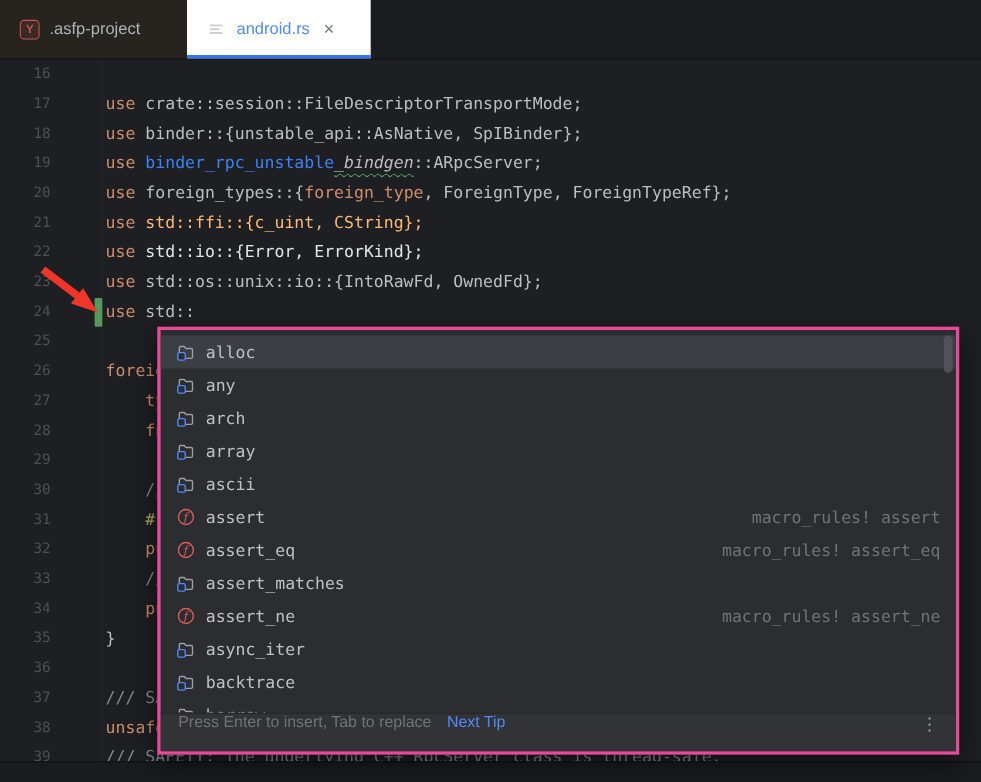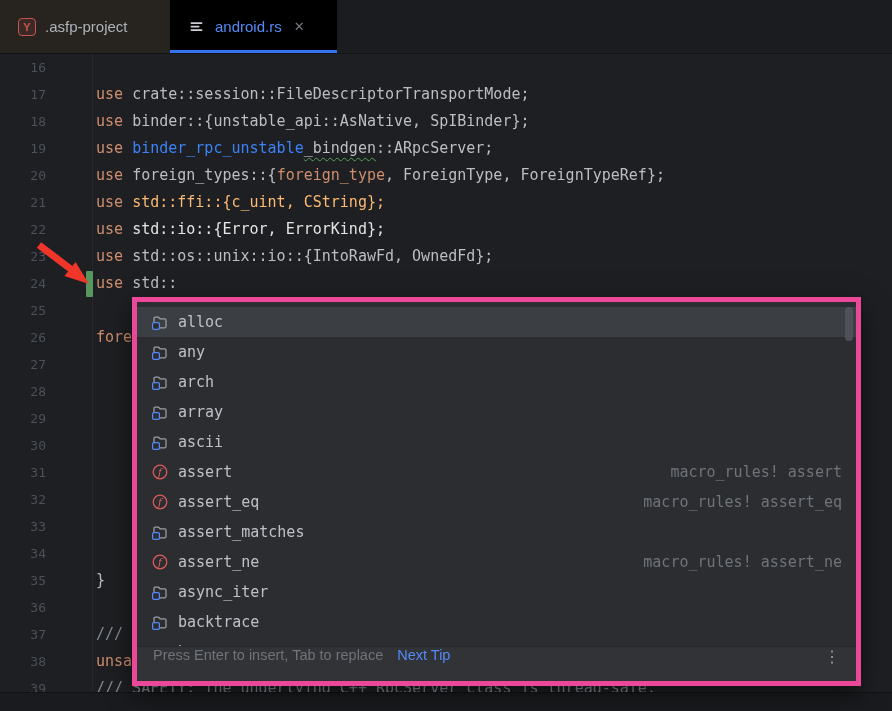--- a/index.html
+++ b/index.html
@@ -5,41 +5,41 @@
   html,body{margin:0;padding:0;background:#111;}
   .app{position:relative;width:892px;height:711px;background:#1E1F22;overflow:hidden;
        font-family:"DejaVu Sans Mono",monospace;-webkit-font-smoothing:antialiased;}
 
   
   .tabbar{position:absolute;top:0;left:0;right:0;height:53px;background:#1B1C1F;
           border-bottom:1px solid #131416;display:flex;z-index:10;}
   .tab{display:flex;align-items:center;height:100%;box-sizing:border-box;
        font-family:"Liberation Sans",sans-serif;font-size:15px;cursor:default;position:relative;}
   .tab-1{width:170px;background:#27241F;color:#AEB3BA;padding:0 18px;}
-  .tab-2{width:167px;background:#000000;color:#548AF7;padding:0 18px;}
+  .tab-2{width:167px;background:#ffffff;color:#548AF7;padding:0 18px;}
   .tab-2 .underline{position:absolute;left:0;right:0;bottom:0;height:3px;background:#3574F0;}
   .ficon{width:18px;height:18px;flex:0 0 18px;margin-right:9px;}
   .yaml-badge{display:flex;align-items:center;justify-content:center;box-sizing:border-box;
        border:1.5px solid #C75450;border-radius:4px;background:rgba(199,84,80,.12);
        color:#C75450;font:bold 11px "Liberation Sans",sans-serif;}
   .tab-close{margin-left:12px;color:#757980;font-size:13px;line-height:1;}
   .gutter{position:absolute;left:0;top:54px;width:92px;height:657px;
           border-right:1px solid #26282B;z-index:2;}
   .ln{height:27px;line-height:27px;text-align:right;padding-right:46px;
       font-size:13px;color:#4B5059;}
   .code{position:absolute;left:96px;top:54px;right:0;height:657px;font-size:15px;z-index:1;}
   .cl{height:27px;line-height:27px;white-space:pre;}
   .wavy{text-decoration:underline wavy #55A05F;text-decoration-thickness:1px;
-        text-underline-offset:4px;}
+        text-underline-offset:4px;font-style:italic;}
   .vcsbar{position:absolute;left:86px;top:271px;width:7px;height:26px;background:#57965C;
           border-radius:1px;z-index:6;}
 
   
-  .popup{position:absolute;left:132px;top:297px;width:729px;height:389px;box-sizing:border-box;
-         background:#2B2D30;border:5px solid #ec4899;box-shadow:0 8px 24px rgba(0,0,0,.55);
+  .popup{position:absolute;left:143px;top:297px;width:729px;height:389px;box-sizing:border-box;
+         background:#2B2D30;border:3px solid #ec4899;box-shadow:0 8px 24px rgba(0,0,0,.55);
          z-index:30;overflow:hidden;}
   .plist{position:absolute;left:0;right:0;top:0;bottom:35px;padding-top:5px;overflow:hidden;}
   .item{height:30px;display:flex;align-items:center;padding:0 14px;font-size:15px;color:#BEC1C7;}
   .item.sel{background:#3B3E43;}
   .kicon{width:18px;height:18px;flex:0 0 18px;}
   .item .lab{margin-left:9px;}
   .item .tail{margin-left:auto;color:#6F737A;font-size:15px;}
   .thumb{position:absolute;right:3px;top:5px;width:8px;height:34px;background:#54575D;
          border-radius:4px;opacity:.85;z-index:5;}
   .pfooter{position:absolute;left:0;right:0;bottom:0;height:35px;box-sizing:border-box;

